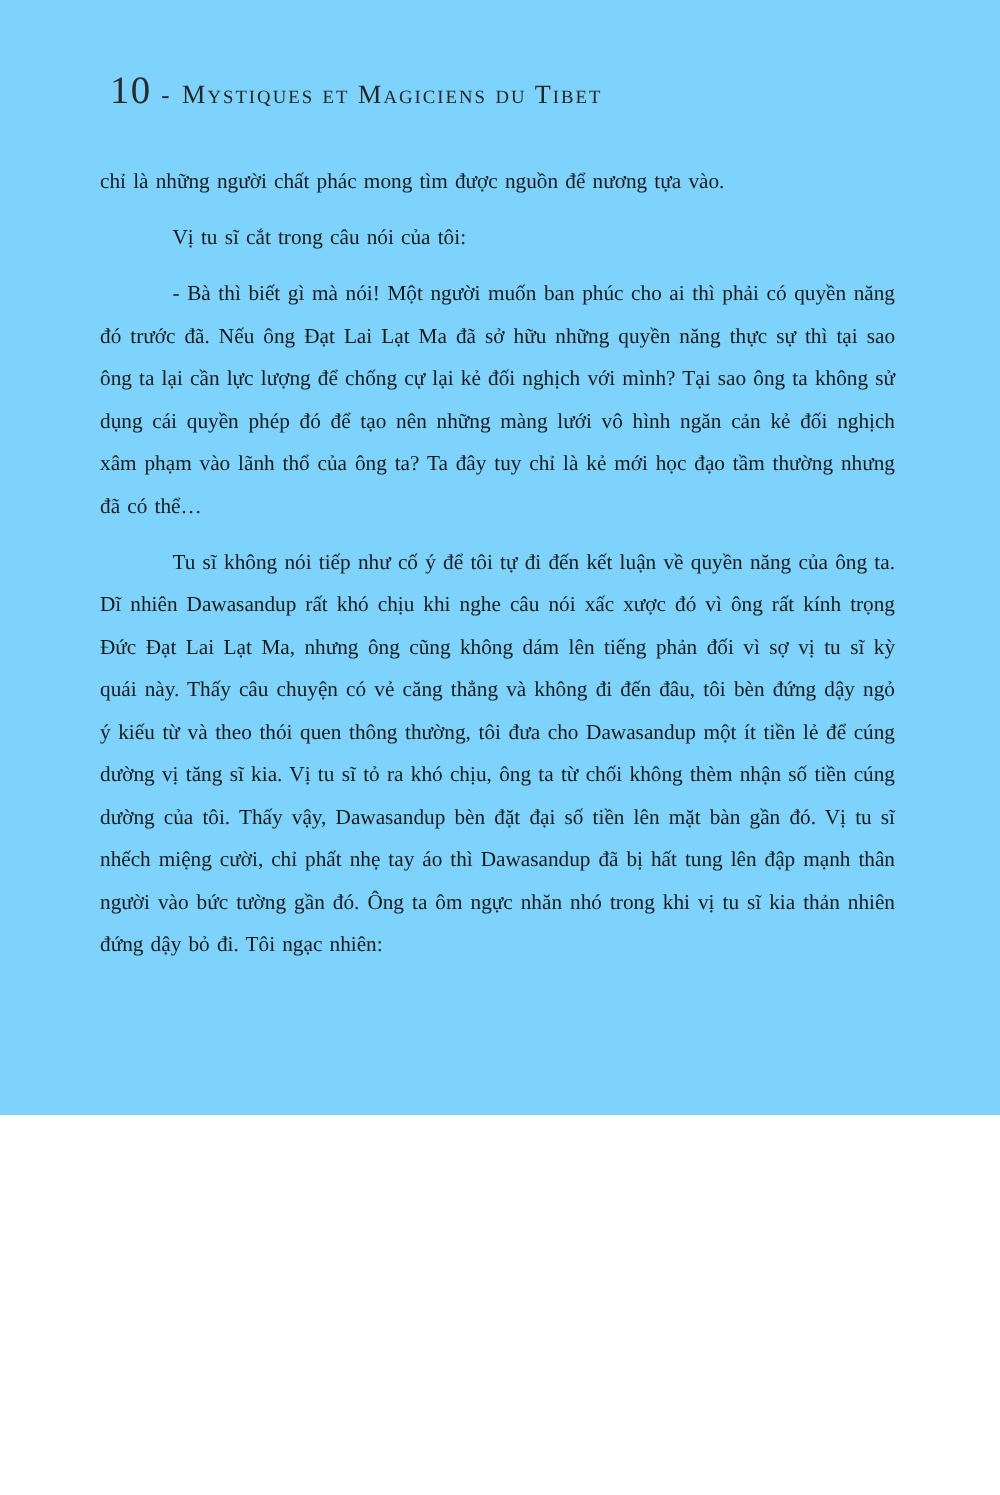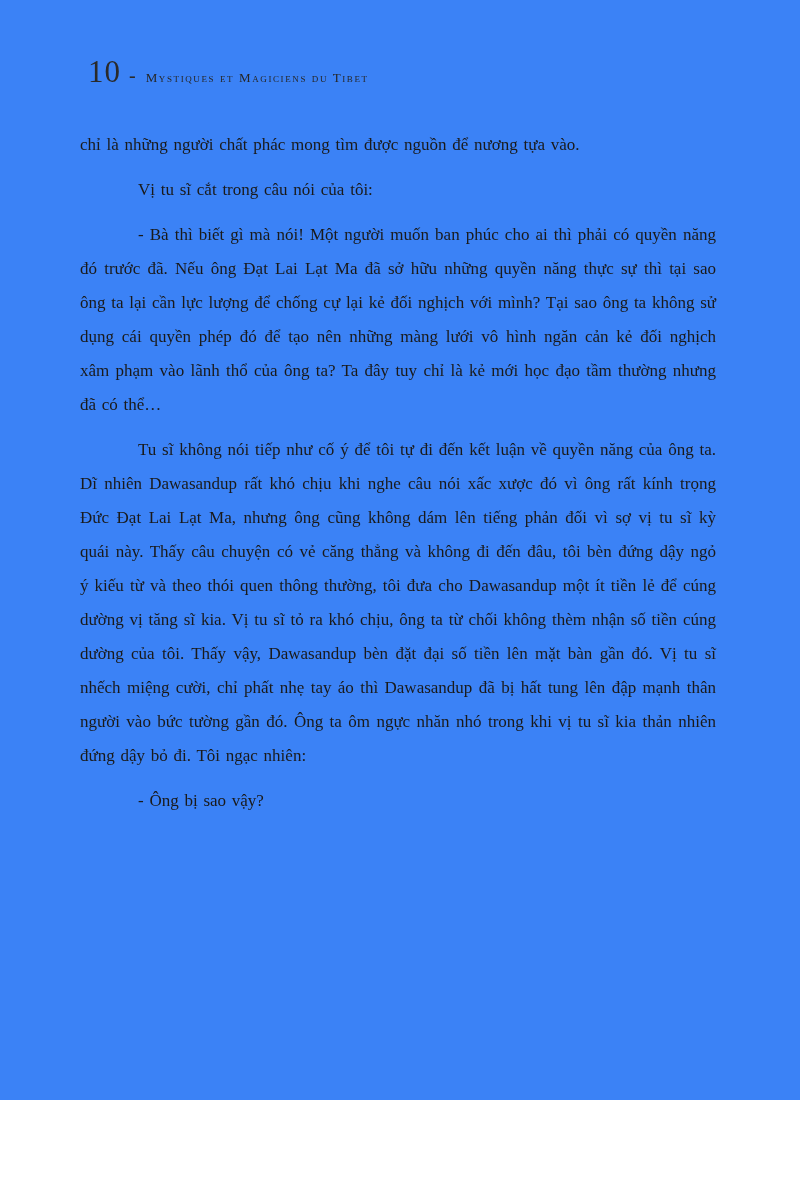--- a/index.html
+++ b/index.html
@@ -4,22 +4,22 @@
 <style>
   * { margin: 0; padding: 0; box-sizing: border-box; }
   html, body {
     width: 800px;
     background: #ffffff;
     font-family: "Liberation Serif", "DejaVu Serif", serif;
   }
   .page {
     position: relative;
     width: 800px;
-    height: 1100px;
-    background: #3b82f6;
+    height: 892px;
+    background: #7dd3fc;
     overflow: hidden;
   }
   .page-header {
     position: absolute;
     left: 88px;
     top: 54px;
     display: flex;
     align-items: baseline;
     color: #222222;
     white-space: nowrap;
@@ -29,21 +29,21 @@
     letter-spacing: 1px;
     color: #2a2a2a;
   }
   .header-separator {
     font-size: 20px;
     margin: 0 10px 0 8px;
     color: #2a2a2a;
   }
   .book-title {
     font-variant: small-caps;
-    font-size: 13px;
+    font-size: 21px;
     letter-spacing: 1.6px;
     color: #262626;
     text-align: center;
   }
   .content {
     position: absolute;
     left: 80px;
     top: 128px;
     width: 636px;
     color: #1a1a1a;
@@ -68,16 +68,15 @@
     <span class="page-number">10</span>
     <span class="header-separator">-</span>
     <span class="book-title">Mystiques et Magiciens du Tibet</span>
   </div>
 
   <div class="content">
     <p>chỉ là những người chất phác mong tìm được nguồn để nương tựa vào.</p>
     <p class="indent">Vị tu sĩ cắt trong câu nói của tôi:</p>
     <p class="indent">- Bà thì biết gì mà nói! Một người muốn ban phúc cho ai thì phải có quyền năng đó trước đã. Nếu ông Đạt Lai Lạt Ma đã sở hữu những quyền năng thực sự thì tại sao ông ta lại cần lực lượng để chống cự lại kẻ đối nghịch với mình? Tại sao ông ta không sử dụng cái quyền phép đó để tạo nên những màng lưới vô hình ngăn cản kẻ đối nghịch xâm phạm vào lãnh thổ của ông ta? Ta đây tuy chỉ là kẻ mới học đạo tầm thường nhưng đã có thể…</p>
     <p class="indent">Tu sĩ không nói tiếp như cố ý để tôi tự đi đến kết luận về quyền năng của ông ta. Dĩ nhiên Dawasandup rất khó chịu khi nghe câu nói xấc xược đó vì ông rất kính trọng Đức Đạt Lai Lạt Ma, nhưng ông cũng không dám lên tiếng phản đối vì sợ vị tu sĩ kỳ quái này. Thấy câu chuyện có vẻ căng thẳng và không đi đến đâu, tôi bèn đứng dậy ngỏ ý kiếu từ và theo thói quen thông thường, tôi đưa cho Dawasandup một ít tiền lẻ để cúng dường vị tăng sĩ kia. Vị tu sĩ tỏ ra khó chịu, ông ta từ chối không thèm nhận số tiền cúng dường của tôi. Thấy vậy, Dawasandup bèn đặt đại số tiền lên mặt bàn gần đó. Vị tu sĩ nhếch miệng cười, chỉ phất nhẹ tay áo thì Dawasandup đã bị hất tung lên đập mạnh thân người vào bức tường gần đó. Ông ta ôm ngực nhăn nhó trong khi vị tu sĩ kia thản nhiên đứng dậy bỏ đi. Tôi ngạc nhiên:</p>
-    <p class="indent">- Ông bị sao vậy?</p>
   </div>
 
 </div>
 
 </body></html>

